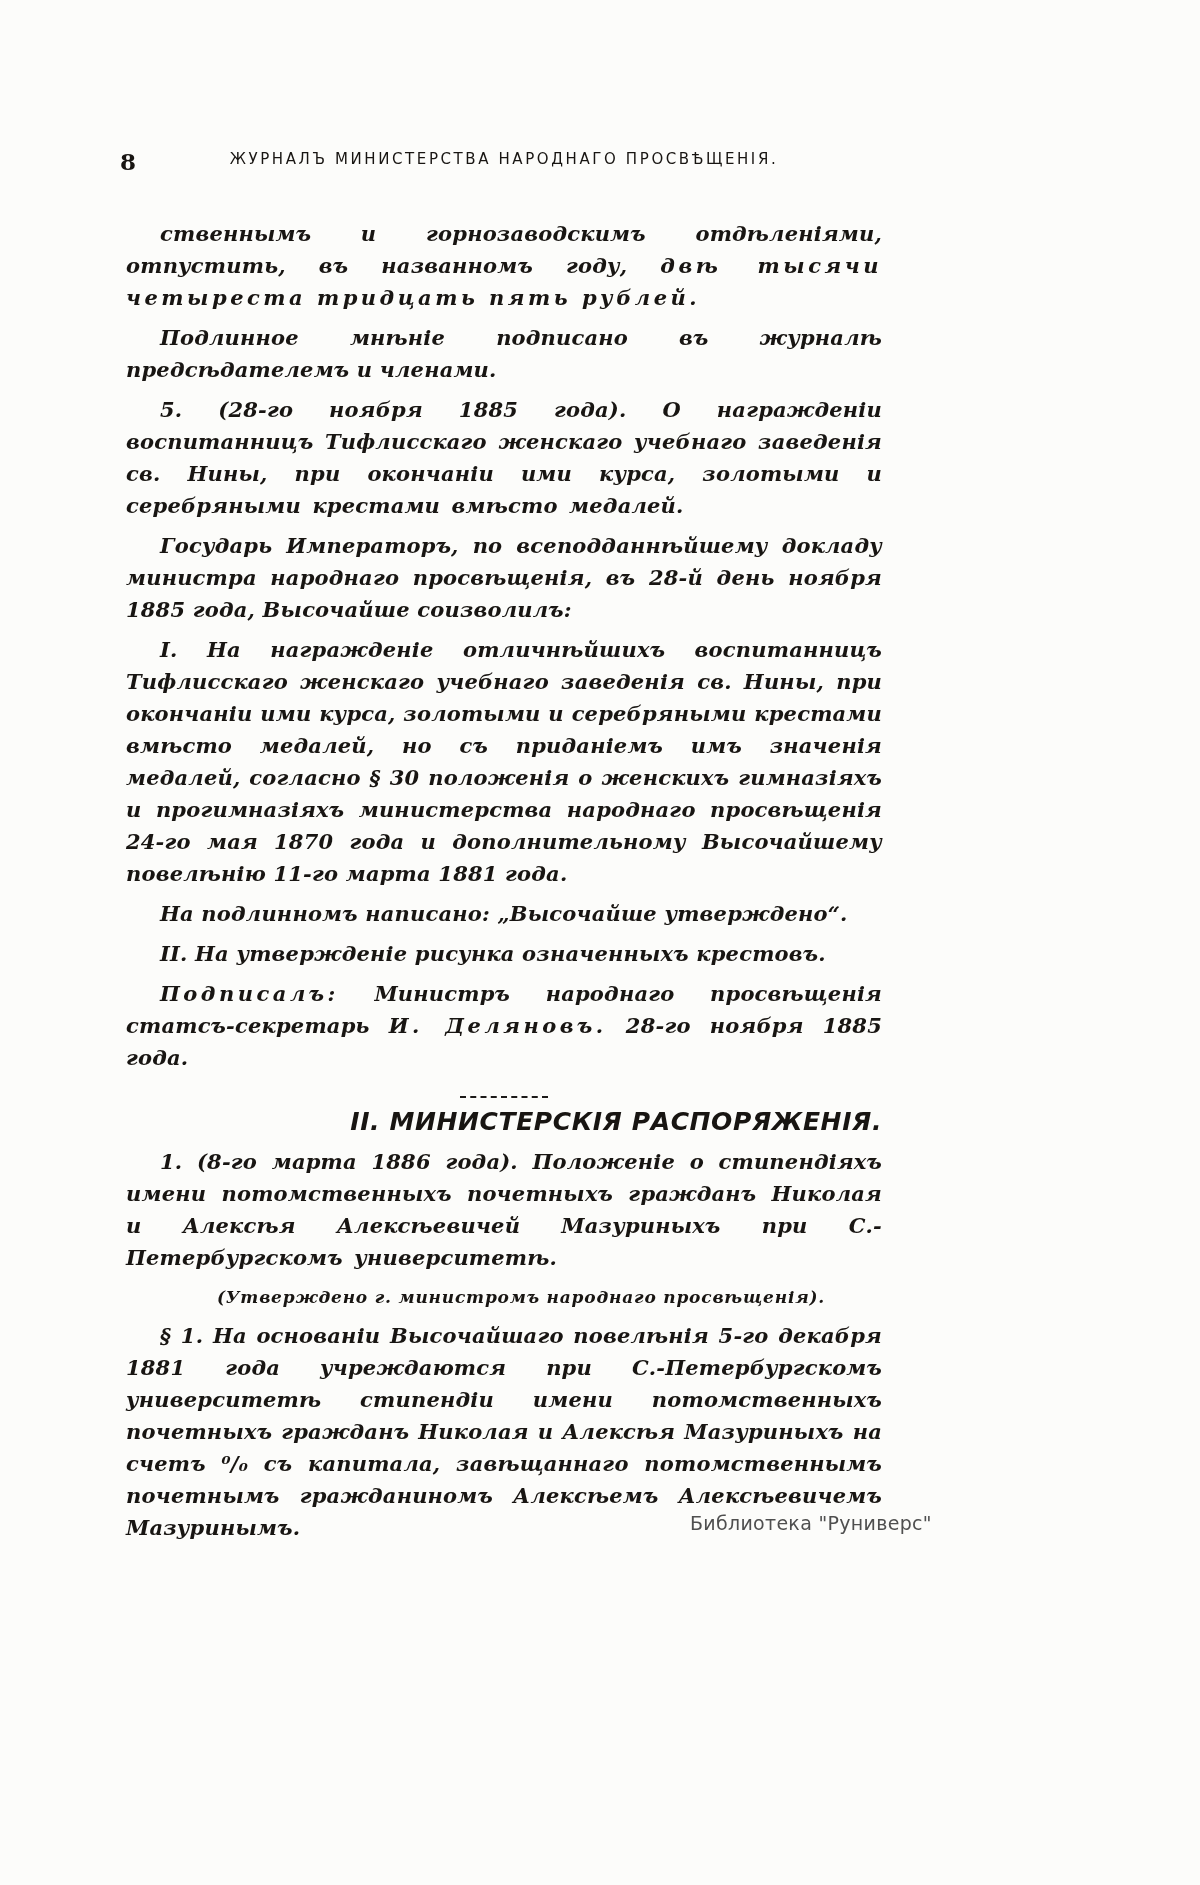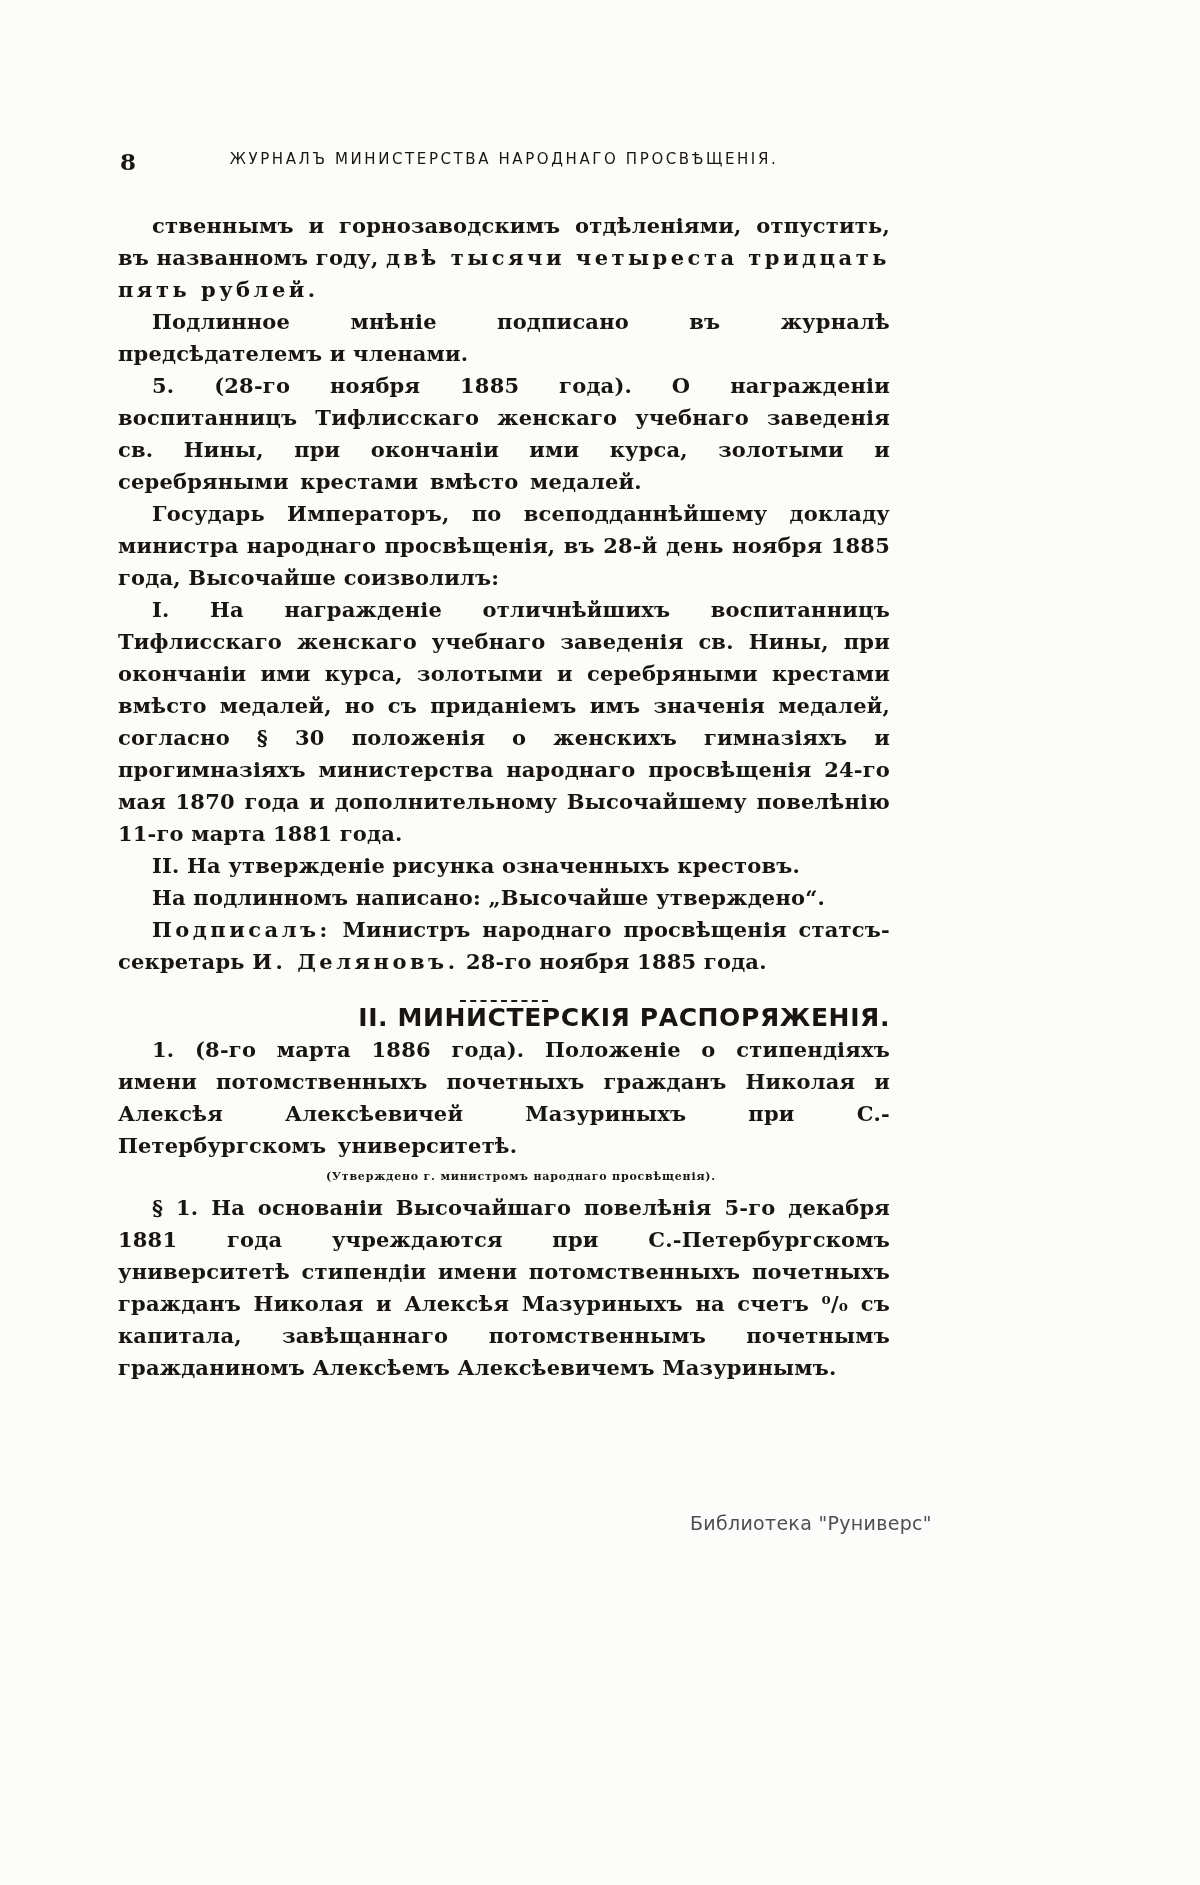--- a/index.html
+++ b/index.html
@@ -44,21 +44,21 @@
     top: 210px;
     left: 118px;
     width: 772px;
     font-size: 21px;
     line-height: 32px;
     font-weight: 700;
     text-align: justify;
     letter-spacing: 0.2px;
   }
 
-  p.para { margin: 0; text-indent: 34px; }
+  p.para { margin: 8px; text-indent: 34px; font-style: italic; }
   .noindent { text-indent: 0; }
   .mt { margin-top: 14px; }
   .sp { letter-spacing: 3.5px; }
   .title-par { word-spacing: 4px; }
 
   .divider {
     width: 88px;
     height: 0;
     margin: 22px auto 0 auto;
     border-top: 2px dashed #1c1a18;
@@ -70,21 +70,21 @@
     font-family: "DejaVu Sans", "Liberation Sans", sans-serif;
     font-size: 25px;
     font-weight: 700;
     letter-spacing: 0.6px;
     margin: 26px 0 16px 0;
   }
 
   .centered-note {
     text-align: center;
     text-indent: 0;
-    font-size: 11px;
+    font-size: 17px;
     letter-spacing: 0.8px;
     line-height: 30px;
     margin: 2px 0 6px 0;
   }
 
   .watermark {
     position: absolute;
     top: 1512px;
     left: 690px;
     font-family: "DejaVu Sans", "Liberation Sans", sans-serif;
@@ -110,23 +110,23 @@
 
 
     <p class="para">Подлинное мнѣніе подписано въ журналѣ предсѣдателемъ и членами.</p>
 
     <p class="para mt title-par">5. (28-го ноября 1885 года). О награжденіи воспитанницъ Тифлисскаго женскаго учебнаго заведенія св. Нины, при окончаніи ими курса, золотыми и серебряными крестами вмѣсто медалей.</p>
 
     <p class="para mt">Государь Императоръ, по всеподданнѣйшему докладу министра народнаго просвѣщенія, въ 28-й день ноября 1885 года, Высочайше соизволилъ:</p>
 
     <p class="para">I. На награжденіе отличнѣйшихъ воспитанницъ Тифлисскаго женскаго учебнаго заведенія св. Нины, при окончаніи ими курса, золотыми и серебряными крестами вмѣсто медалей, но съ приданіемъ имъ значенія медалей, согласно § 30 положенія о женскихъ гимназіяхъ и прогимназіяхъ министерства народнаго просвѣщенія 24-го мая 1870 года и дополнительному Высочайшему повелѣнію 11-го марта 1881 года.</p>
 
+    <p class="para">На подлинномъ написано: „Высочайше утверждено“.</p>
+
     <p class="para">II. На утвержденіе рисунка означенныхъ крестовъ.</p>
-
-    <p class="para">На подлинномъ написано: „Высочайше утверждено“.</p>
 
     <p class="para"><span class="sp">Подписалъ:</span><span> Министръ народнаго просвѣщенія статсъ-секретарь </span><span class="sp">И. Деляновъ.</span><span> 28-го ноября 1885 года.</span></p>
 
     <div class="divider"></div>
 
     <p class="para section-heading">II. МИНИСТЕРСКІЯ РАСПОРЯЖЕНІЯ.</p>
 
     <p class="para title-par">1. (8-го марта 1886 года). Положеніе о стипендіяхъ имени потомственныхъ почетныхъ гражданъ Николая и Алексѣя Алексѣевичей Мазуриныхъ при С.-Петербургскомъ университетѣ.</p>
 
     <p class="para centered-note">(Утверждено г. министромъ народнаго просвѣщенія).</p>

